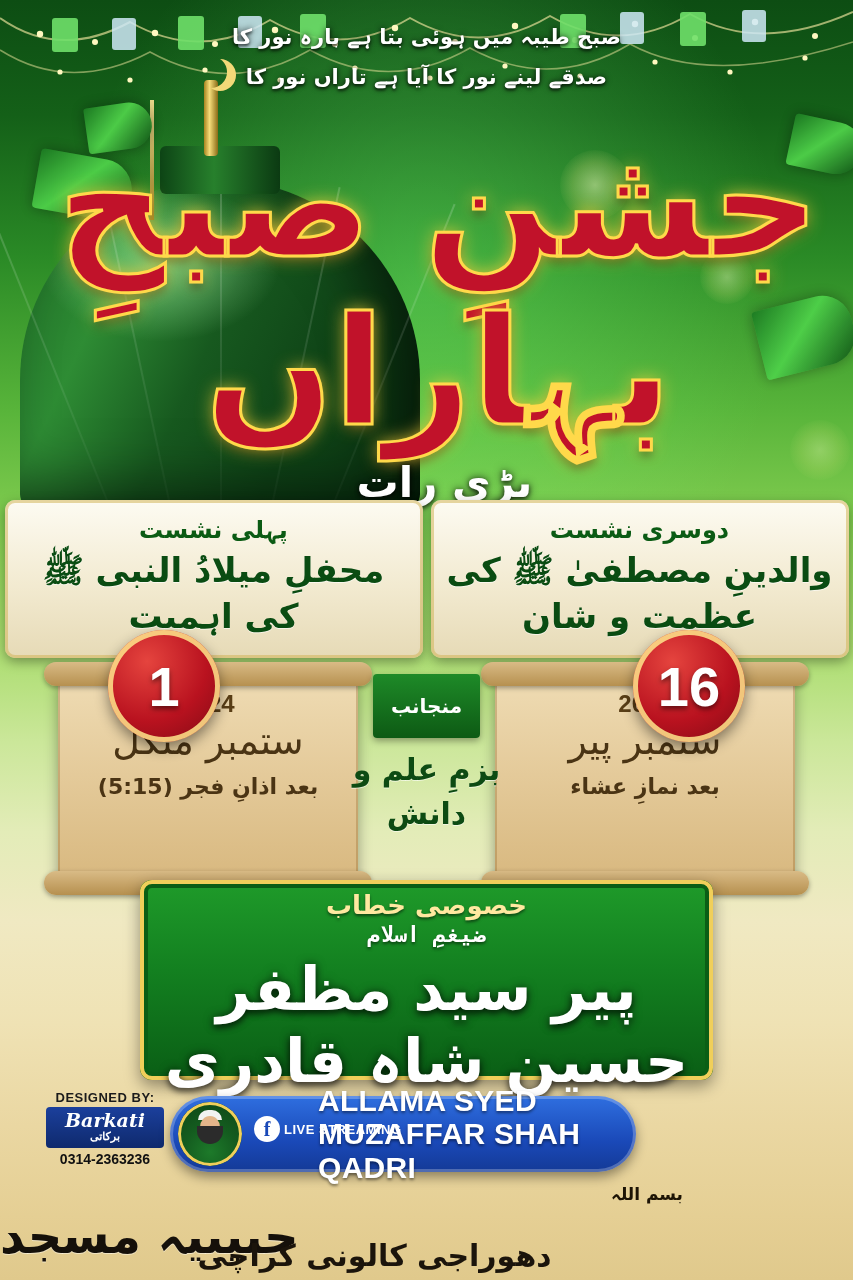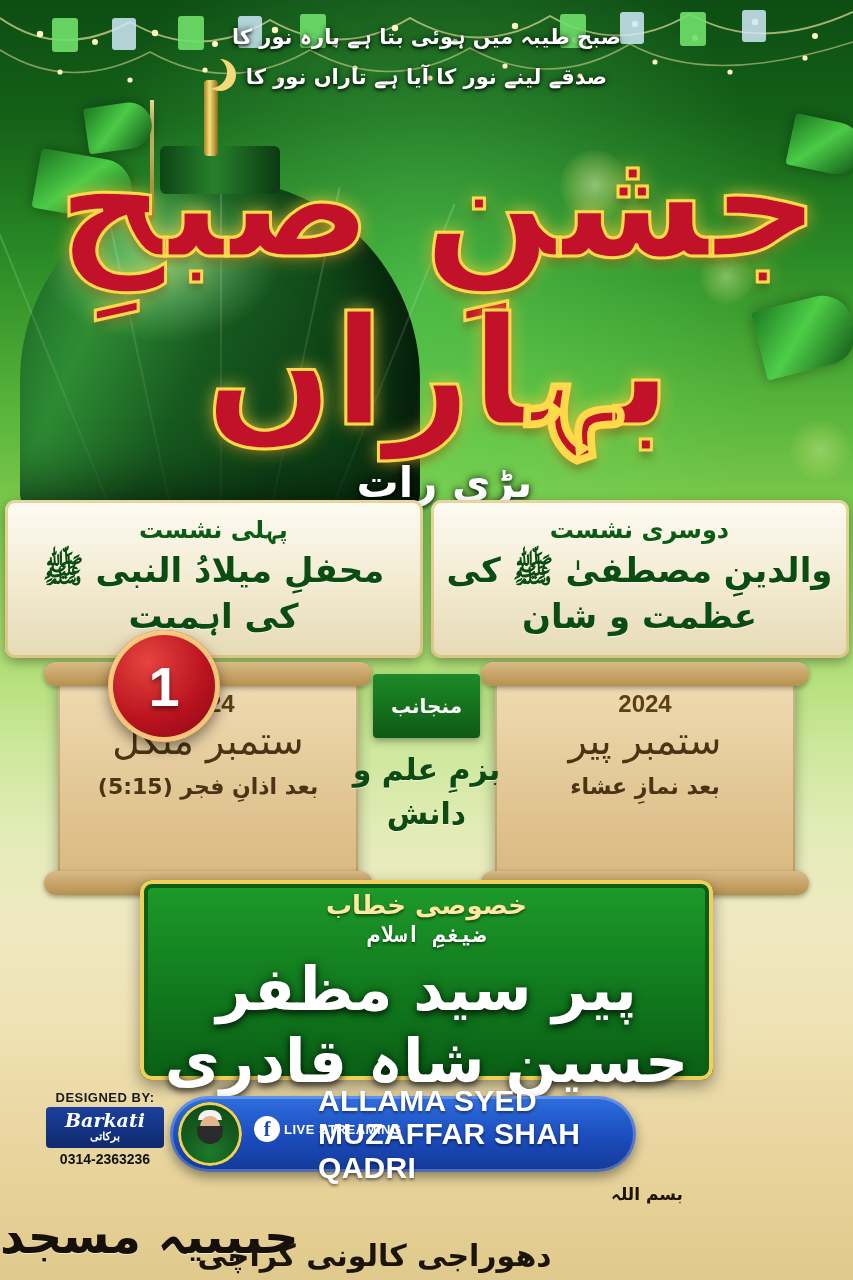--- a/index.html
+++ b/index.html
@@ -628,20 +628,21 @@
 
   <div class="scrolls">
 
     <div class="scroll right">
       <div class="scroll-inner">
         <div class="scroll-year">2024</div>
         <div class="scroll-date">ستمبر پیر</div>
         <div class="scroll-note">بعد نمازِ عشاء</div>
       </div>
     </div>
+    <div class="daybadge right">16</div>
 
     <div class="scroll left">
       <div class="scroll-inner">
         <div class="scroll-year">2024</div>
         <div class="scroll-date">ستمبر منگل</div>
         <div class="scroll-note">بعد اذانِ فجر (5:15)</div>
       </div>
     </div>
     <div class="daybadge left">1</div>
 

